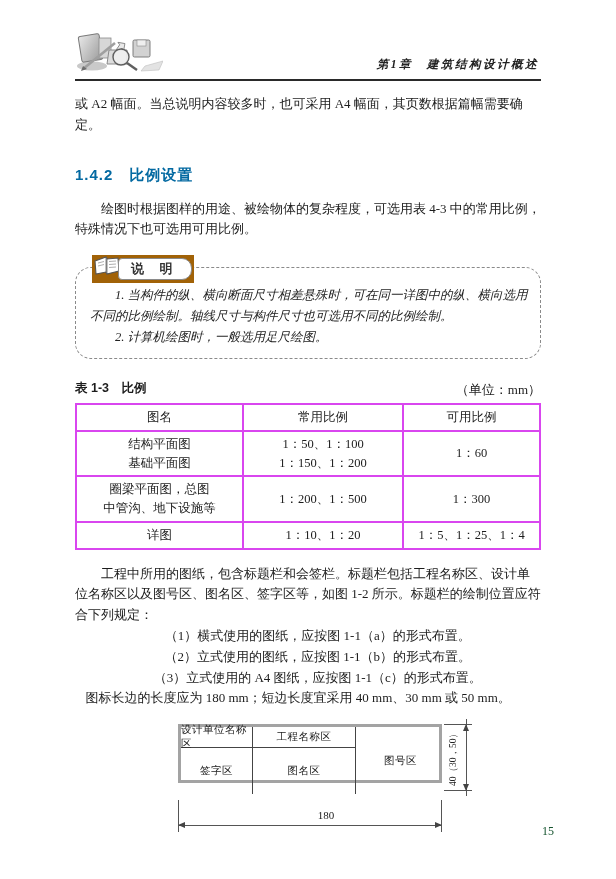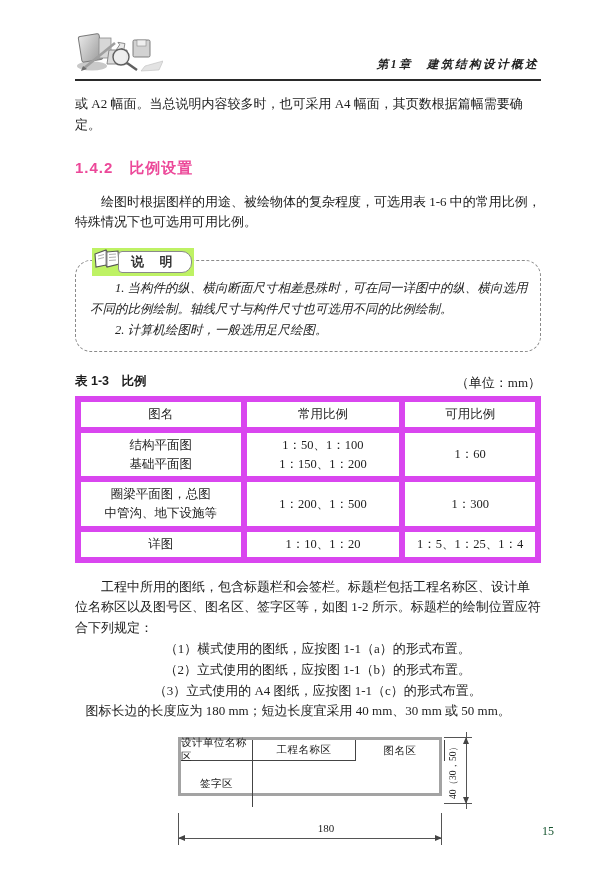--- a/index.html
+++ b/index.html
@@ -19,36 +19,36 @@
   .clipart { position: absolute; left: 0; bottom: 3px; }
   .chapter {
     position: absolute; right: 2px; bottom: 7px;
     font-size: 11.5px; font-style: italic; font-weight: bold;
     letter-spacing: 2.5px; color: #222;
   }
 
   p.body { font-size: 13px; line-height: 1.6; }
   .intro { margin-top: 13px; }
   h2.sec {
-    margin-top: 23px;
+    margin-top: 30px;
     font-family: "Liberation Sans", sans-serif;
-    font-size: 15px; font-weight: bold; letter-spacing: 1px; color: #ec4899;
+    font-size: 15px; font-weight: bold; letter-spacing: 1px; color: #0369a1;
   }
   .indent2 { text-indent: 2em; }
   .sec-para { margin-top: 14px; }
 
   
   .notebox {
     position: relative; margin-top: 27px;
     border: 1.5px dashed #8a8a8a; border-radius: 16px;
     padding: 17px 12px 10px 14px;
   }
   .notebox-label {
     position: absolute; top: -13px; left: 16px;
-    display: flex; align-items: center; background: #bef264; padding-right: 2px;
+    display: flex; align-items: center; background: #a16207; padding-right: 2px;
   }
   .note-pill {
     border: 1px solid #8a8a8a; border-radius: 4px 10px 10px 4px;
     padding: 1px 12px; margin-left: -4px; background: #fff;
     font-family: "Liberation Sans", sans-serif;
     font-size: 13px; font-weight: bold; letter-spacing: 6px; color: #333;
   }
   .note-item {
     font-size: 12.5px; font-style: italic; line-height: 1.68;
     text-indent: 2em; color: #222;
@@ -59,21 +59,21 @@
   .tbl-title {
     position: absolute; left: 0; right: 0; text-align: left;
     font-family: "Liberation Sans", sans-serif; font-size: 12.5px; font-weight: bold;
   }
   .tbl-unit { position: absolute; right: 0; top: 1px; font-size: 13px; }
   table.scale {
     width: 100%; margin-top: 5px; border-collapse: collapse;
     border-top: 2px solid #2a2a2a; border-bottom: 2px solid #2a2a2a;
   }
   table.scale th, table.scale td {
-    border: 6px solid #d946ef; text-align: center; vertical-align: middle;
+    border: 2px solid #d946ef; text-align: center; vertical-align: middle;
     font-size: 12.5px; font-weight: normal; padding: 3px 2px; line-height: 1.5;
   }
   table.scale .c1 { width: 36%; }
   table.scale .c2 { width: 34.5%; }
   table.scale .c3 { width: 29.5%; }
   .cellline { display: block; }
 
   
   .list-item { text-indent: 1.5em; text-align: center; }
   .tail { text-indent: 0.8em; }
@@ -133,21 +133,21 @@
           <line x1="8" y1="41" x2="40" y2="15" stroke="#9f9f9f" stroke-width="2.6"></line>
           <polygon points="6,43 12,41 8,38" fill="#6e6e6e"></polygon>
         </svg>
       </span>
       <span class="chapter">第1章　建筑结构设计概述</span>
     </div>
 
     <p class="body intro">或 A2 幅面。当总说明内容较多时，也可采用 A4 幅面，其页数根据篇幅需要确定。</p>
 
     <h2 class="sec">1.4.2　比例设置</h2>
-    <p class="body indent2 sec-para">绘图时根据图样的用途、被绘物体的复杂程度，可选用表 1-6 中的常用比例，特殊情况下也可选用可用比例。</p>
+    <p class="body indent2 sec-para">绘图时根据图样的用途、被绘物体的复杂程度，可选用表 4-3 中的常用比例，特殊情况下也可选用可用比例。</p>
 
     <div class="notebox">
       <div class="notebox-label">
         <span>
           <svg width="30" height="24" viewBox="0 0 30 24">
             <path d="M3 6 L14 2 L15 4 L26 3 L27 16 L15 19 L14 17 L4 19 Z" fill="#fff" stroke="#555" stroke-width="1.1"></path>
             <path d="M14 2 L15 4 L15 19 L14 17 Z" fill="#bbb" stroke="#555" stroke-width="0.7"></path>
             <line x1="6" y1="8" x2="12" y2="6.5" stroke="#999" stroke-width="0.8"></line>
             <line x1="6" y1="11" x2="12" y2="9.5" stroke="#999" stroke-width="0.8"></line>
             <line x1="17" y1="6.5" x2="24" y2="6" stroke="#999" stroke-width="0.8"></line>
@@ -217,22 +217,23 @@
     <p class="body indent2 sec-para">工程中所用的图纸，包含标题栏和会签栏。标题栏包括工程名称区、设计单位名称区以及图号区、图名区、签字区等，如图 1-2 所示。标题栏的绘制位置应符合下列规定：</p>
     <p class="body list-item">（1）横式使用的图纸，应按图 1-1（a）的形式布置。</p>
     <p class="body list-item">（2）立式使用的图纸，应按图 1-1（b）的形式布置。</p>
     <p class="body list-item">（3）立式使用的 A4 图纸，应按图 1-1（c）的形式布置。</p>
     <p class="body tail">图标长边的长度应为 180 mm；短边长度宜采用 40 mm、30 mm 或 50 mm。</p>
 
     <div class="figure">
       <div class="tblock">
         <div class="tcell br bb">设计单位名称区</div>
         <div class="tcell br bb">工程名称区</div>
+        <div class="tcell span2">图号区</div>
+        <div class="tcell br">签字区</div>
         <div class="tcell br">图名区</div>
-        <div class="tcell br">签字区</div>
       </div>
 
       <div class="dimline" style="left:369px; top:2px;  width:28px; height:1px;"></div>
       <div class="dimline" style="left:369px; top:68px; width:28px; height:1px;"></div>
       <div class="dimline" style="left:391px; top:-3px; width:1px; height:77px;"></div>
       <div class="arrow" style="left:388px; top:2px;  border-left:3.5px solid transparent; border-right:3.5px solid transparent; border-bottom:7px solid #444;"></div>
       <div class="arrow" style="left:388px; top:62px; border-left:3.5px solid transparent; border-right:3.5px solid transparent; border-top:7px solid #444;"></div>
       <div class="dim-label-v">40（30，50）</div>
 
       <div class="dimline" style="left:103px; top:78px; width:1px; height:32px;"></div>

